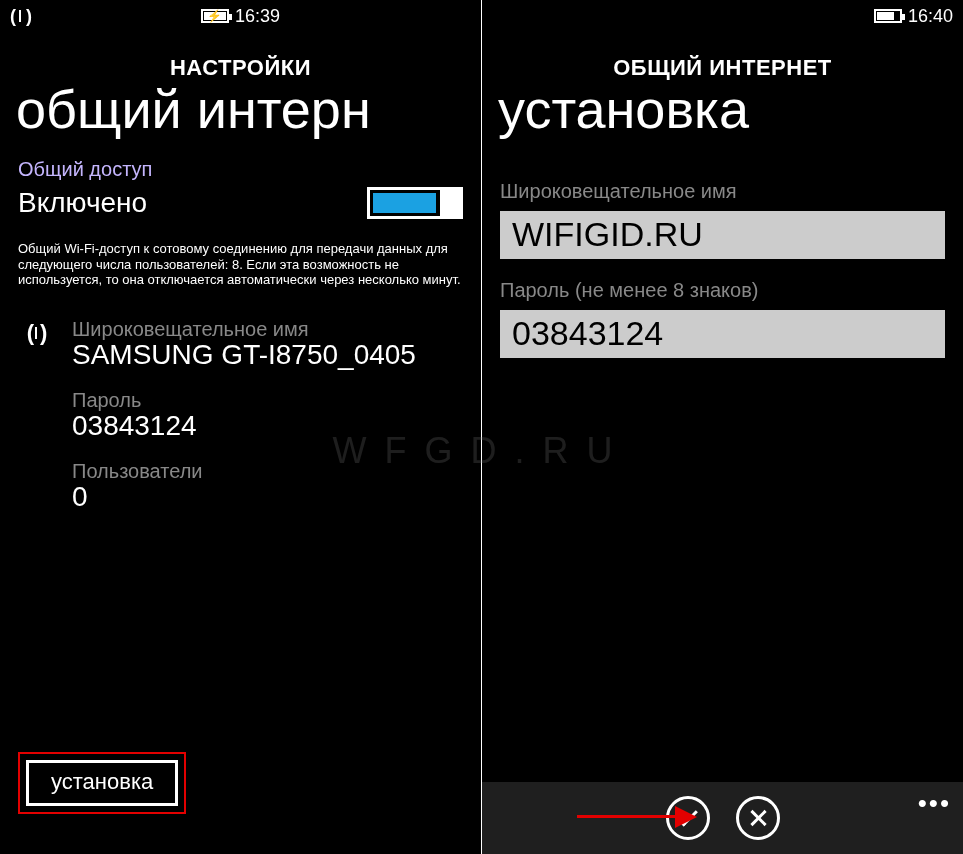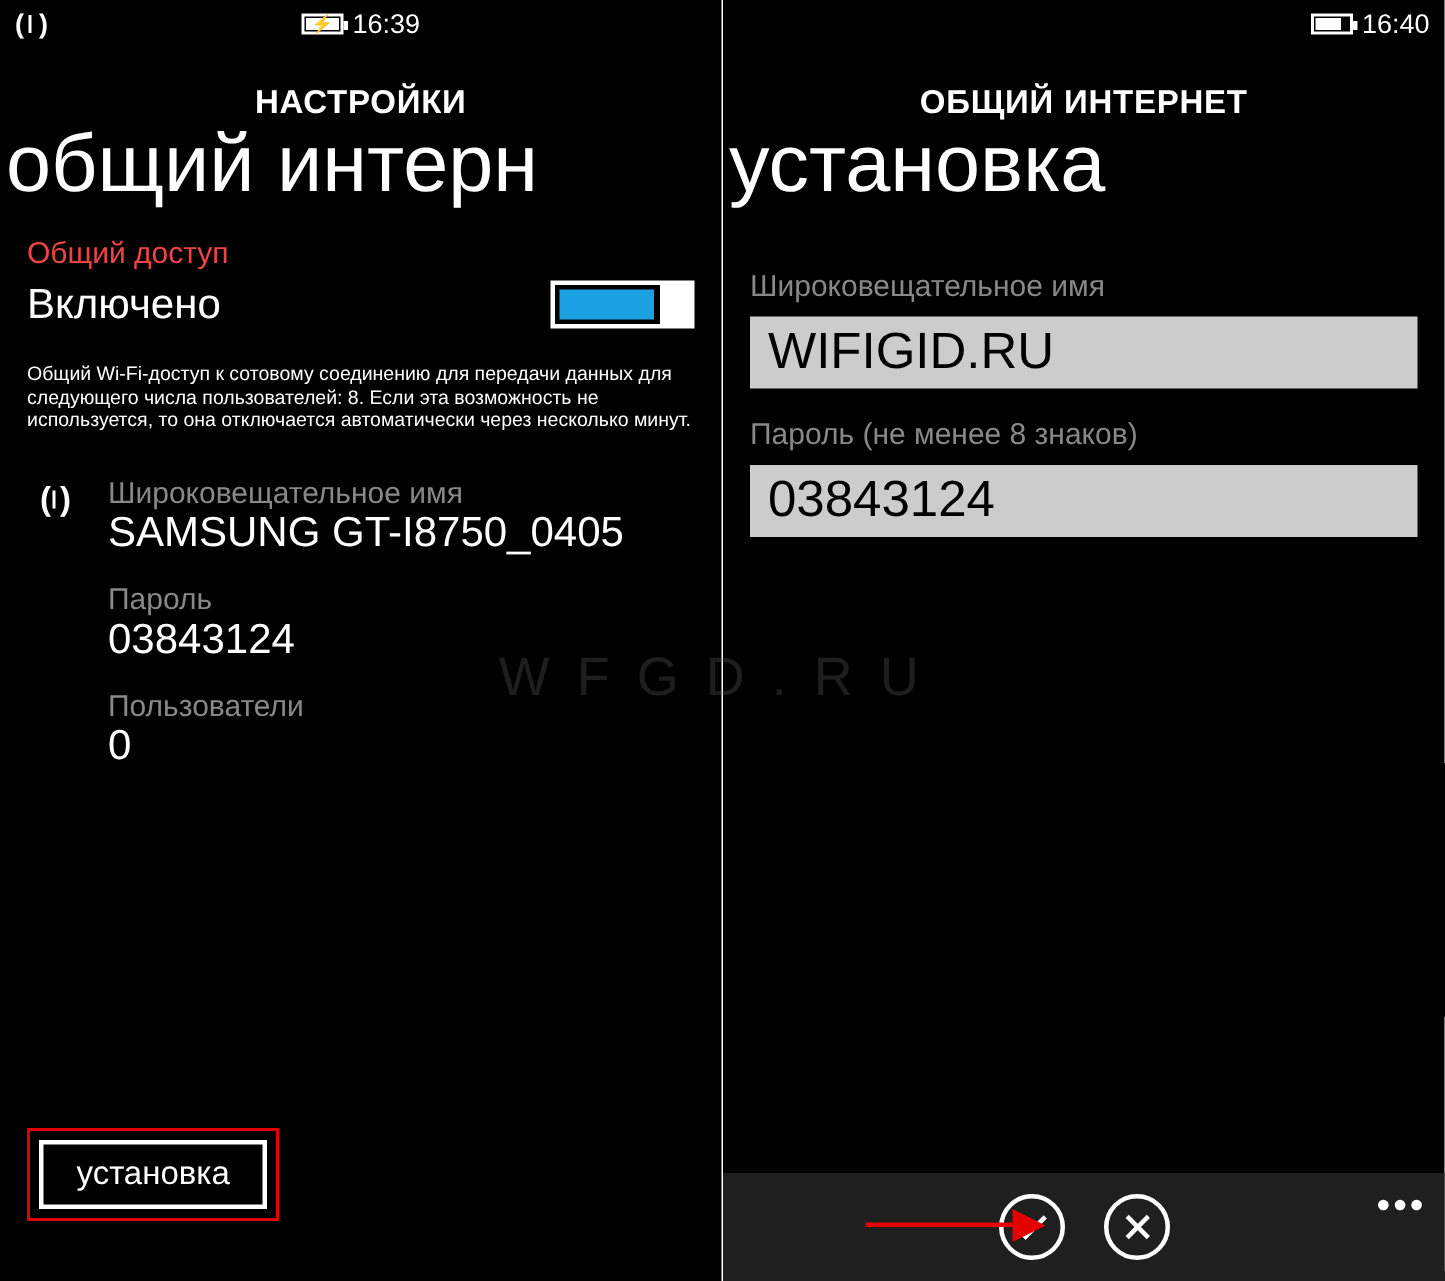--- a/index.html
+++ b/index.html
@@ -16,24 +16,24 @@
 .battery { display:inline-block; width:28px; height:14px; border:2px solid #fff; position:relative; }
 .battery::after { content:""; position:absolute; right:-5px; top:3px; width:3px; height:6px; background:#fff; }
 .battery .fill { position:absolute; left:1px; top:1px; bottom:1px; background:#fff; }
 .battery.charging .plug { position:absolute; left:50%; top:50%; transform:translate(-50%,-52%); font-size:12px; font-weight:bold; color:#000; line-height:1; }
 .battery.charging::before{ content:""; position:absolute; inset:1px; background:#fff;}
 
 .wifi-broadcast { display:inline-flex; align-items:center; font-weight:bold; letter-spacing:-2px; font-size:18px; }
 .wifi-broadcast .bar { display:inline-block; width:2px; height:12px; background:#fff; margin:0 3px; }
 
 .breadcrumb { padding:25px 18px 0 18px; font-size:22px; font-weight:600; letter-spacing:0.5px;text-align:center; }
-.page-title { padding:0 4px; font-size:54px; font-weight:300; line-height:1.05; white-space:nowrap; }
+.page-title { padding:0 16px; font-size:54px; font-weight:300; line-height:1.05; white-space:nowrap; }
 
 .content { padding:20px 18px 0 18px; }
-.muted { color:#ef4444; font-size:20px; }
+.muted { color:#c4b5fd; font-size:20px; }
 .value { font-size:28px; font-weight:300; margin-top:0px; }
 .desc  { font-size:13px; line-height:1.22; margin-top:22px; }
 
 .toggle-row { display:flex; align-items:flex-start; gap:16px; margin-top:6px;}
 .toggle { width:96px; height:32px; border:3px solid #fff; position:relative; flex-shrink:0; }
 .toggle .track { position:absolute; left:3px; top:3px; right:24px; bottom:3px; background:#1ba1e2; }
 .toggle .thumb { position:absolute; right:0; top:0; bottom:0; width:20px; background:#fff; }
 
 .info-block { display:flex; gap:18px; margin-top:30px; }
 .info-block .icon-col { width:36px; flex-shrink:0; text-align:center; padding-top:2px;}

